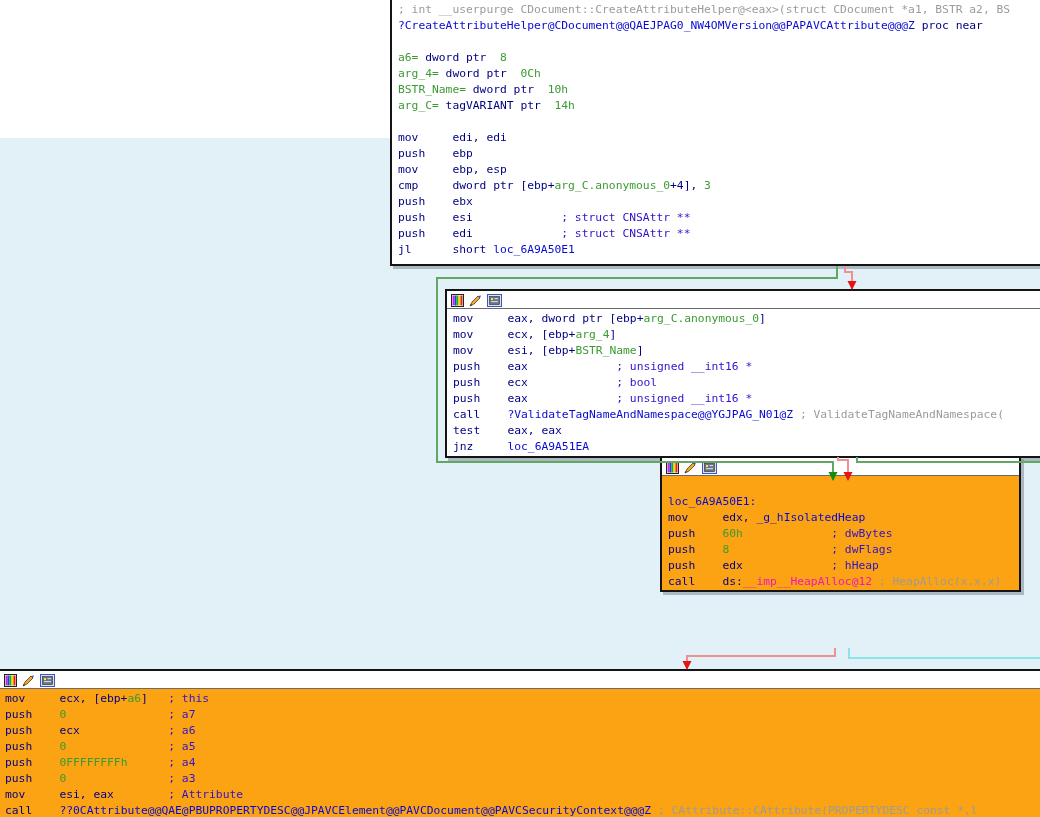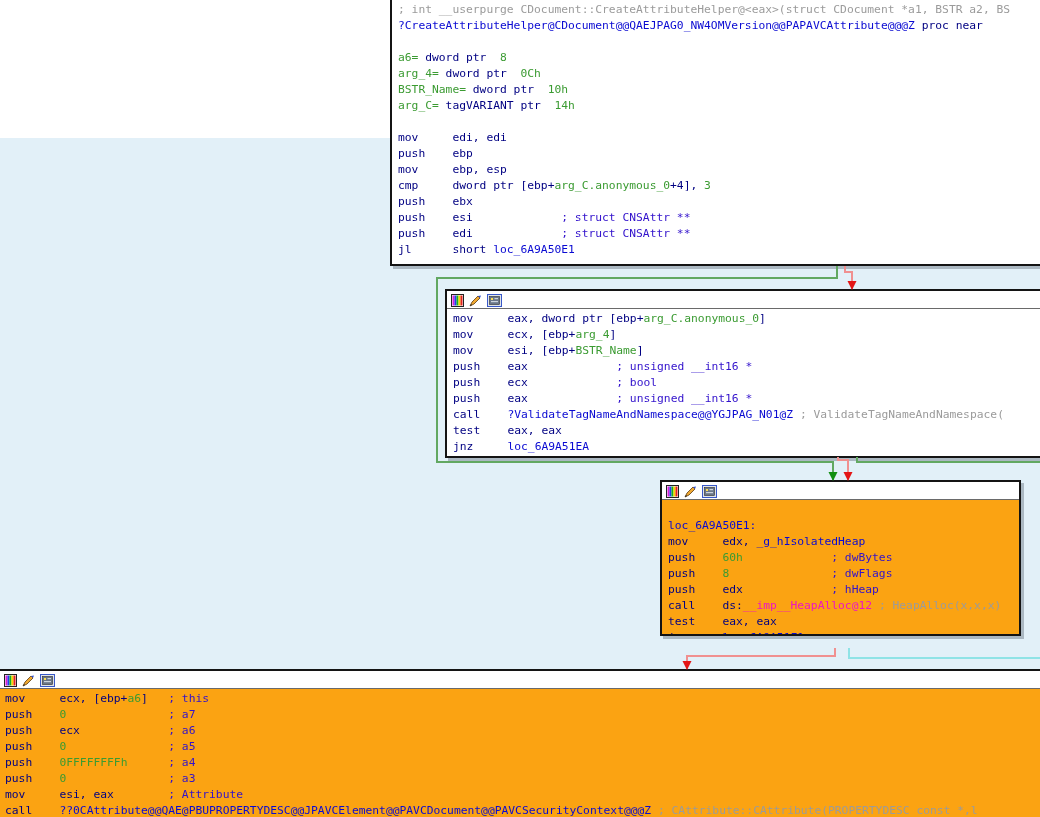--- a/index.html
+++ b/index.html
@@ -31,21 +31,21 @@
   .c-name{color:#0a0ad2}
   .c-cmt{color:#3212cc}
   .c-num{color:#3b9b32}
   .c-var{color:#3b9b32}
   .c-gray{color:#9b9b9b}
   .c-imp{color:#ee16c2}
   
   .b1{left:390px;top:-10px;width:656px;height:276px}
   .b1 .code{padding-top:10px}
   .b2{left:445px;top:289px;width:601px;height:169px}
-  .b3{left:660px;top:480px;width:361px;height:156px}
+  .b3{left:660px;top:456px;width:361px;height:136px}
   .b4{left:-2px;top:669px;width:1050px;height:152px}
   .b4 .code{padding-left:5px}
 </style>
 </head>
 <body>
 
 <div class="white-patch"></div>
 
 <svg class="edges" id="edges-svg" width="1040" height="817" viewBox="0 0 1040 817">
     <polyline points="837,266 837,278 437,278 437,462 833,462 833,480" fill="none" stroke="#62a862" stroke-width="2"></polyline>

